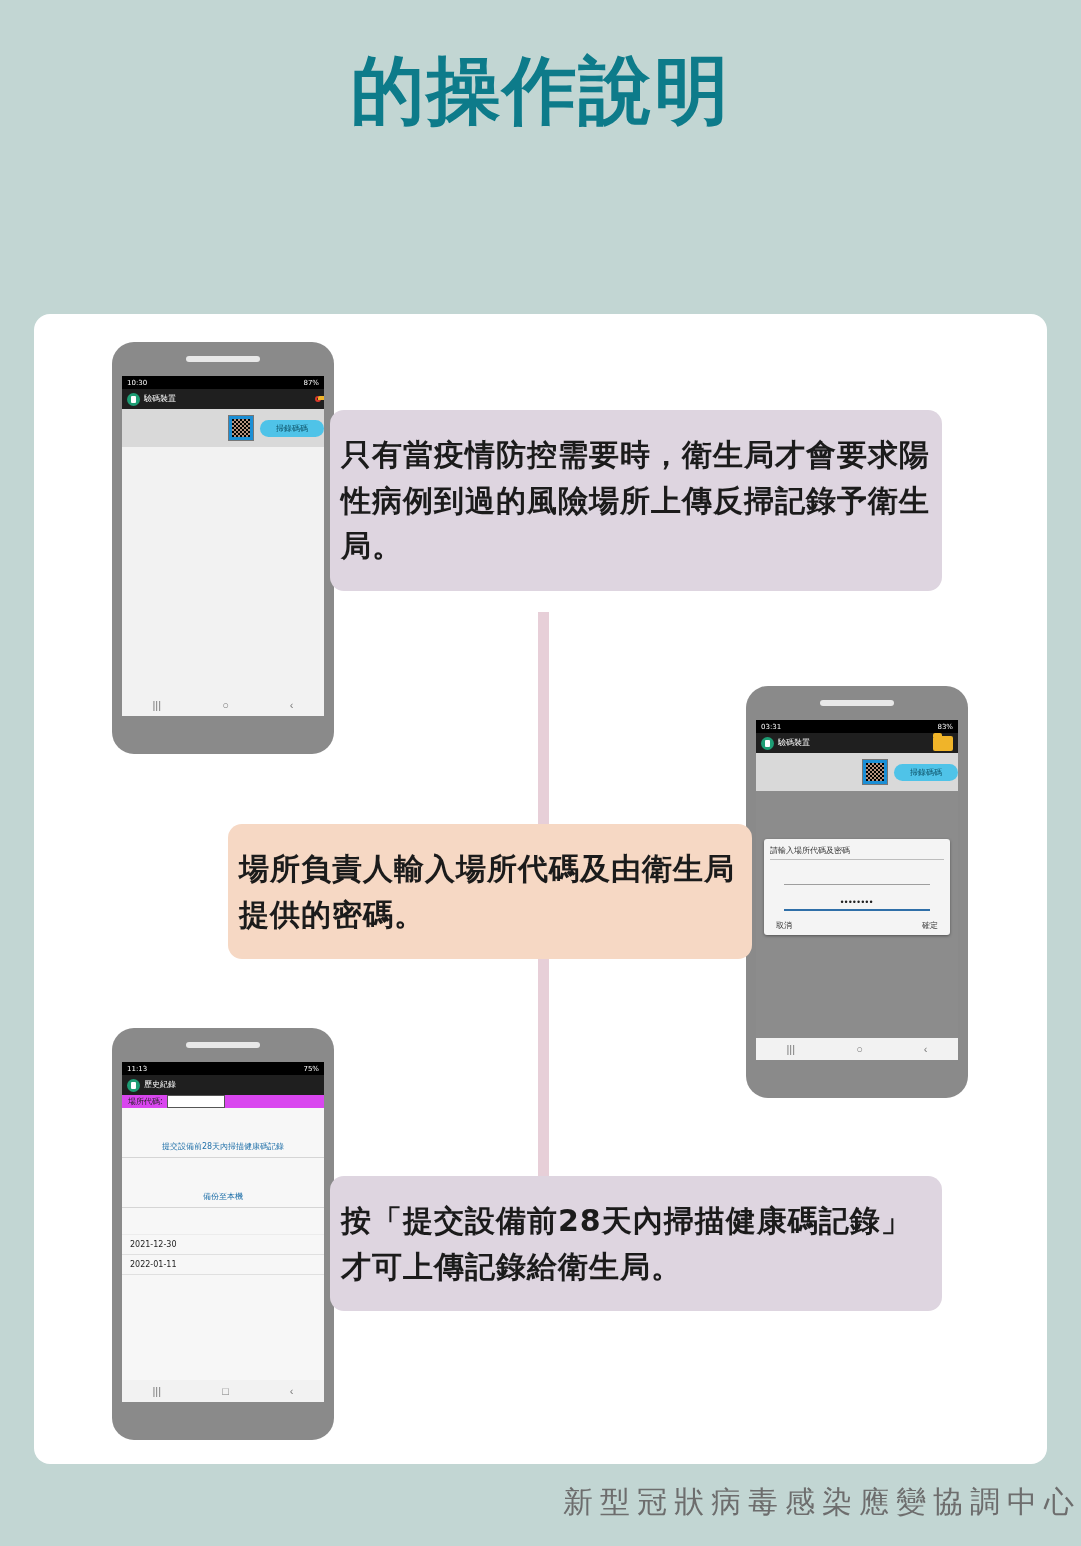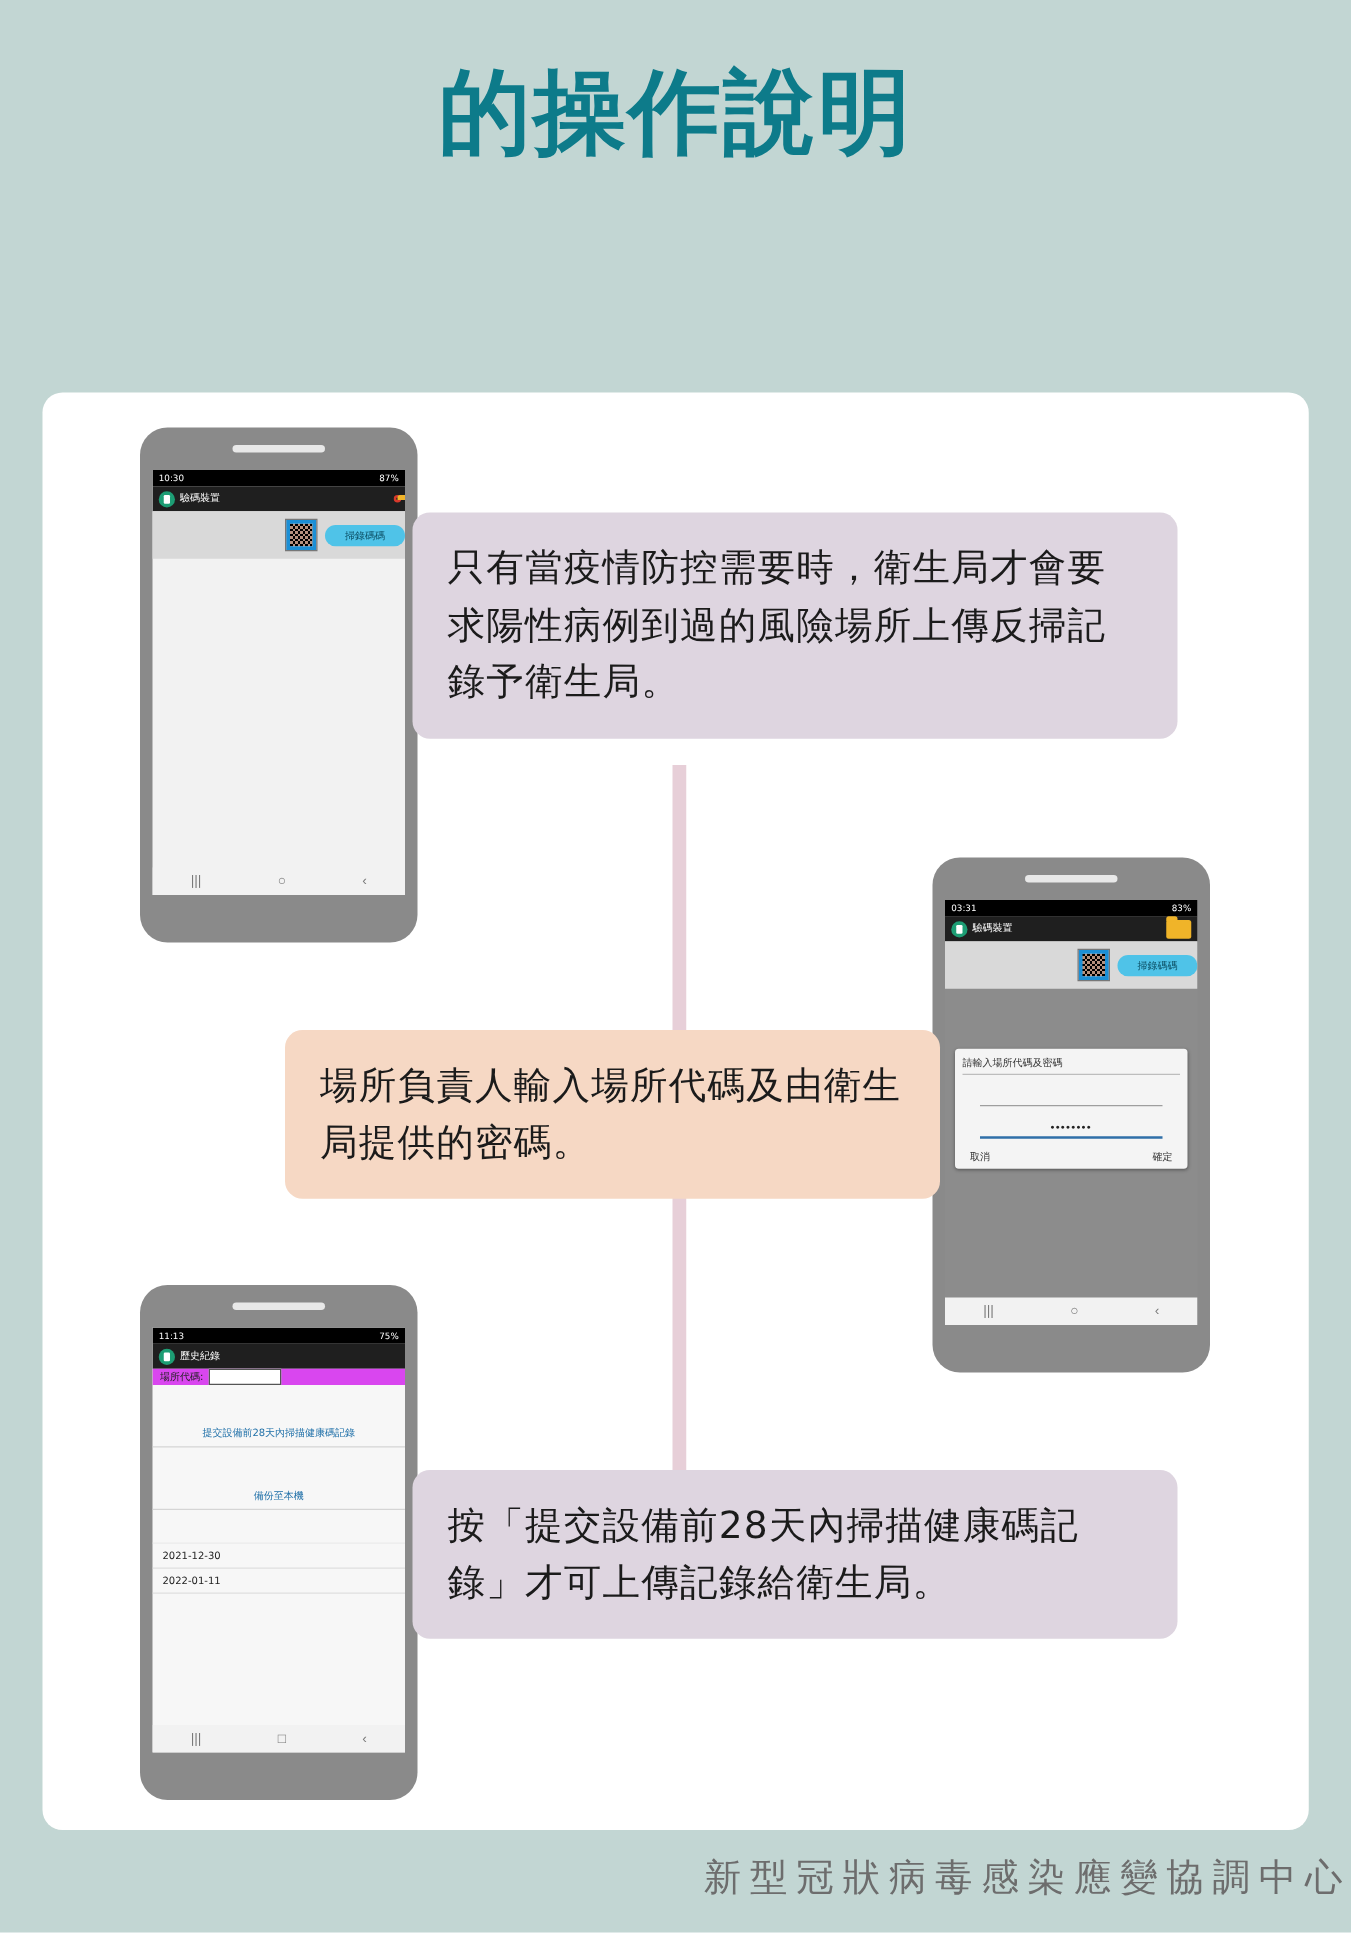--- a/index.html
+++ b/index.html
@@ -304,22 +304,23 @@
 
   
   .callout {
     position: absolute;
     border-radius: 14px;
     font-family: "DejaVu Sans", sans-serif;
     color: #1b1b1b;
     font-size: 30px;
     line-height: 1.52;
     letter-spacing: 1px;
-    padding: 22px 28px;
+    padding: 22px 11px;
     box-sizing: border-box;
+    font-weight: bold;
   }
   #callout1 {
     left: 330px;
     top: 410px;
     width: 612px;
     background: #ded5e0;
   }
   #callout2 {
     left: 228px;
     top: 824px;

